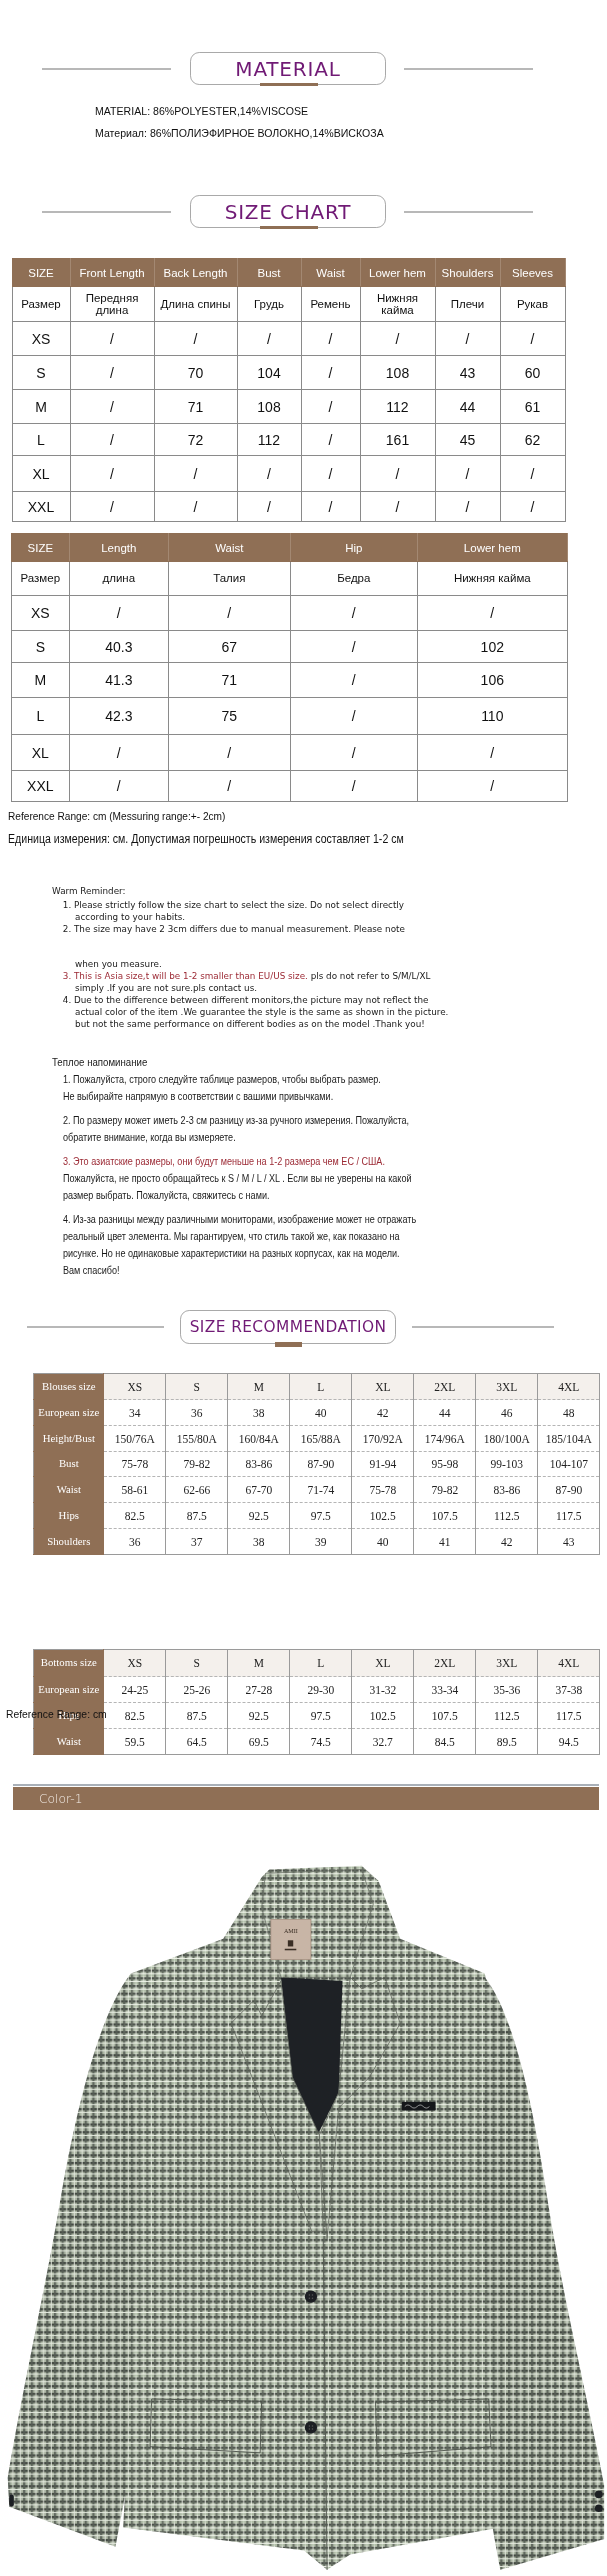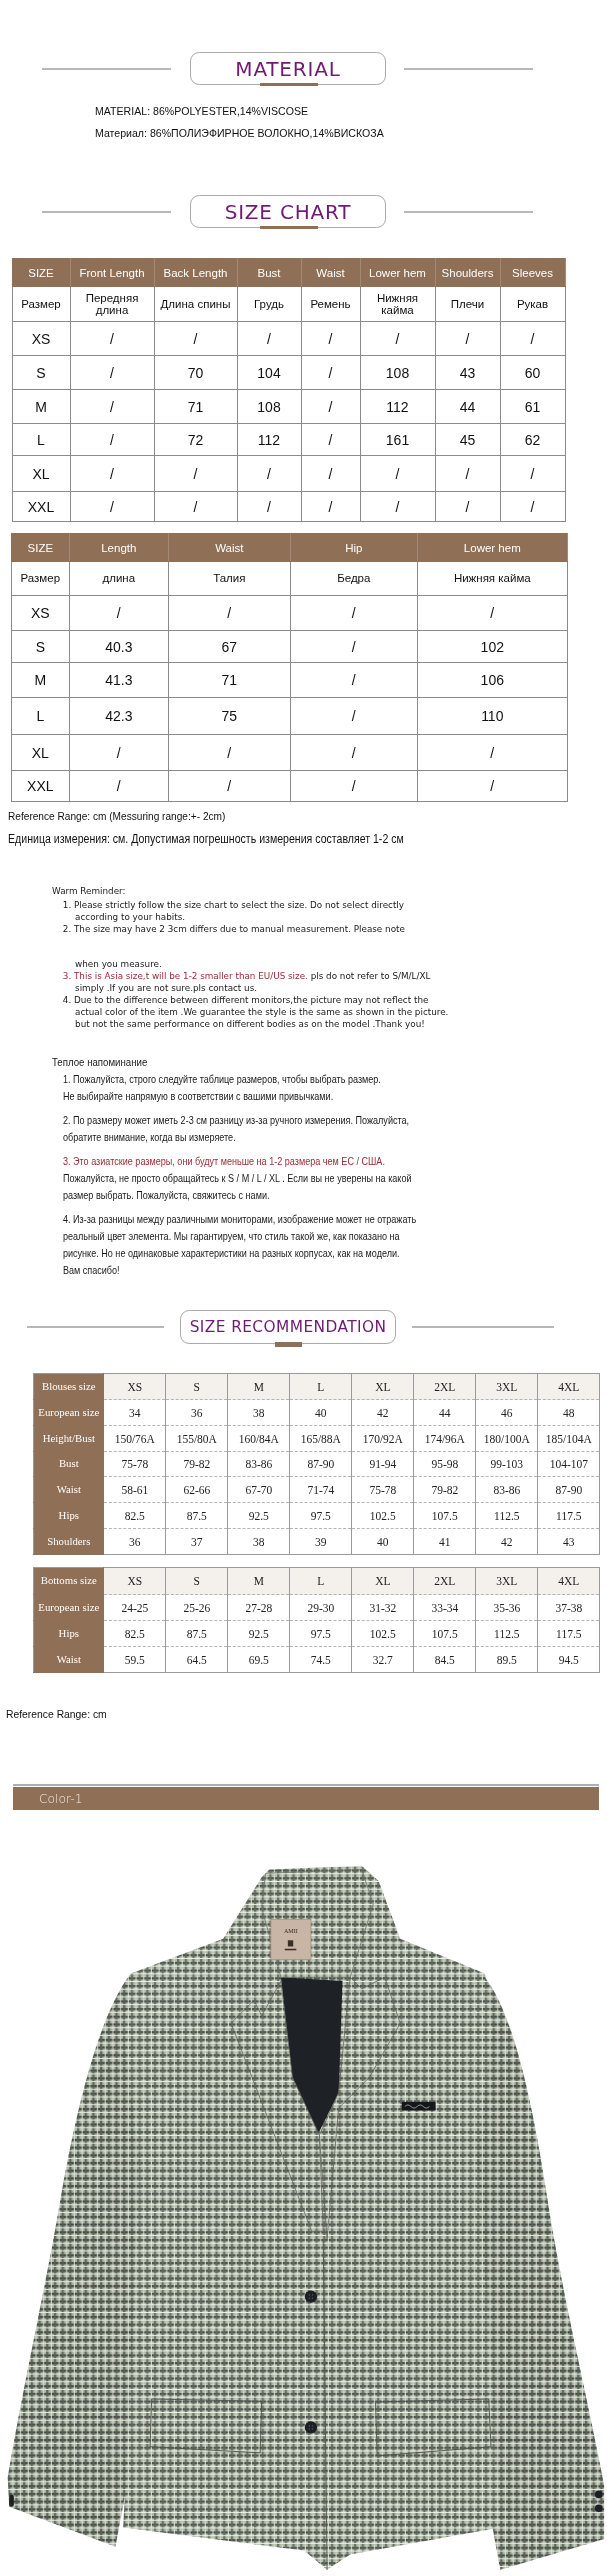--- a/index.html
+++ b/index.html
@@ -370,21 +370,21 @@
     <td>38</td>
     <td>39</td>
     <td>40</td>
     <td>41</td>
     <td>42</td>
     <td>43</td>
   </tr>
 </tbody>
   </table>
 
-<table class="rec" style="top:1567px; width:567px;padding-left:20px;">
+<table class="rec" style="top:1649px; width:567px;padding-left:20px;">
   <colgroup>
     <col style="width:70px">
       <col style="width:62px">
       <col style="width:62px">
       <col style="width:62px">
       <col style="width:62px">
     <col style="width:62px">
       <col style="width:62px">
       <col style="width:62px">
       <col style="width:62px">

